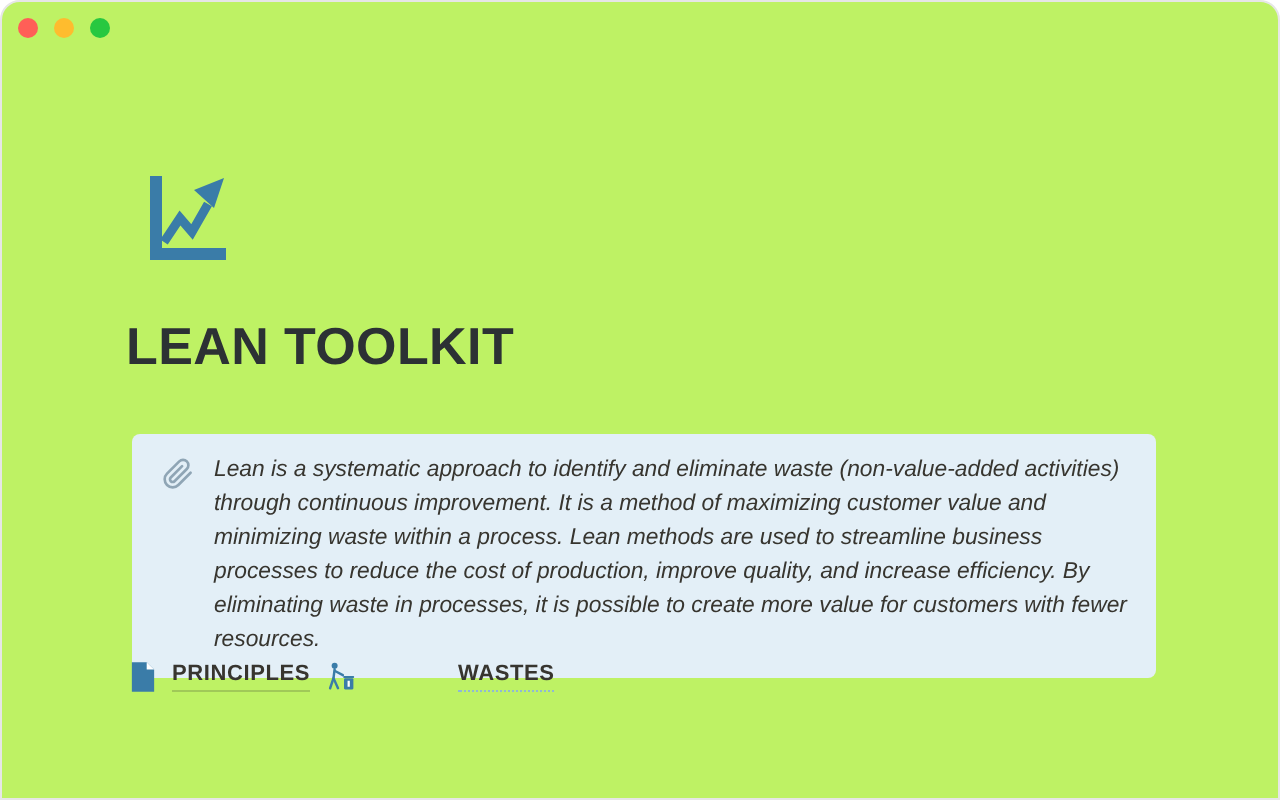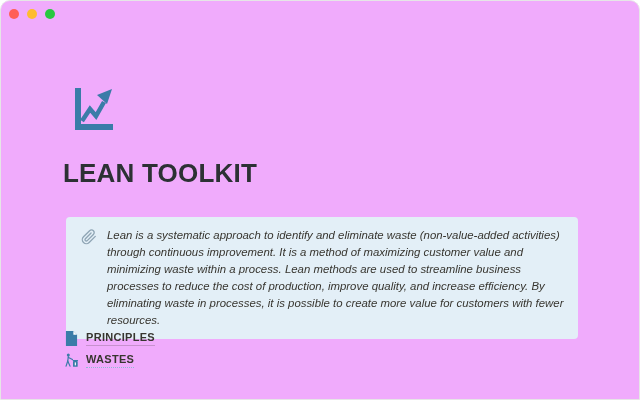--- a/index.html
+++ b/index.html
@@ -1,20 +1,20 @@
 <!DOCTYPE html>
 <html><head>
 <meta charset="utf-8">
 <style>
   * { margin: 0; padding: 0; box-sizing: border-box; }
   html, body { width: 640px; height: 400px; background: #ffffff; overflow: hidden; }
   body { font-family: "Liberation Sans", sans-serif; color: #37352f; }
 
   .window {
-    position: relative; width: 640px; height: 400px; background: #f0abfc;
+    position: relative; width: 640px; height: 400px; background: #bef264;
     border: 1px solid #e6e6e6; border-radius: 10px 10px 0 0;
   }
 
   .titlebar { position: absolute; top: 8px; left: 8px; display: flex; gap: 8px; }
   .dot { width: 10px; height: 10px; border-radius: 50%; display: inline-block; cursor: pointer; }
   .dot.red    { background: #ff5f57; }
   .dot.yellow { background: #febc2e; }
   .dot.green  { background: #28c840; }
 
   .page-icon-block { position: absolute; left: 72px; top: 86px; width: 40px; height: 48px; cursor: pointer; }
@@ -28,28 +28,28 @@
     position: absolute; left: 65px; top: 216px; width: 512px; min-height: 87px;
     background: #e3eff7; border-radius: 4px;
     padding: 10px 4px 10px 15px;
     display: flex; align-items: flex-start;
   }
   .callout .clip { flex: 0 0 auto; width: 16px; height: 16px; margin-top: 2px; margin-right: 10px; }
   .callout-text {
     flex: 1 1 auto; font-style: italic; font-size: 11.4px; line-height: 17px; color: #37352f;
   }
 
-  .links { position: absolute; left: 63px; top: 330px; display: flex; flex-direction: column; gap: 8px; }
+  .links { position: absolute; left: 63px; top: 330px; display: flex; gap: 8px; }
   .link-row { display: flex; align-items: center; gap: 7px; height: 14px; cursor: pointer; }
   .link-row .li-icon { width: 15px; height: 15px; display: inline-flex; align-items: center; justify-content: center; }
   .link-label {
     font-size: 11px; font-weight: 700; letter-spacing: 0.3px; color: #37352f;
     border-bottom: 1px solid rgba(55,53,47,0.22); padding-bottom: 1px; line-height: 13px;
   }
-  .link-row.dotted .link-label { border-bottom: 1px dotted #8fb9d4; }
+  .link-row.dotted .link-label { border-bottom: 1px dotted #8fb9d4; margin-left: 44px; }
 </style>
 </head>
 <body>
 
 <div class="window">
 
   <div class="titlebar">
     <span class="dot red"></span>
     <span class="dot yellow"></span>
     <span class="dot green"></span>

